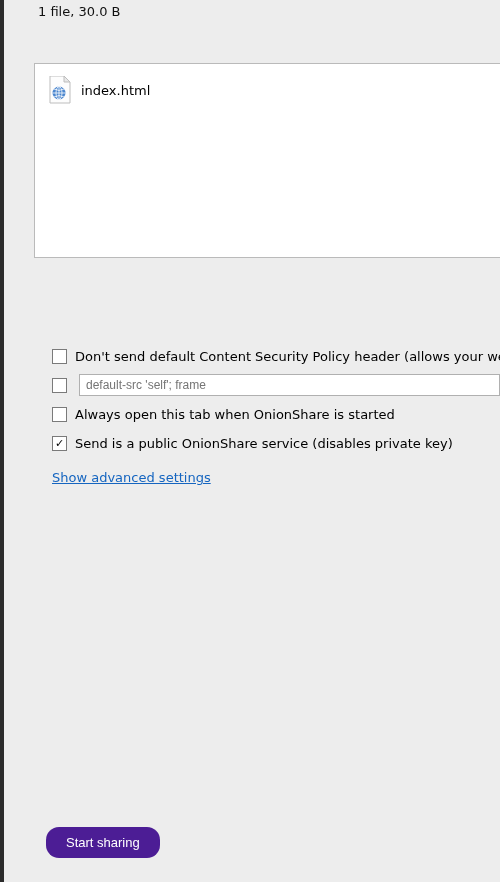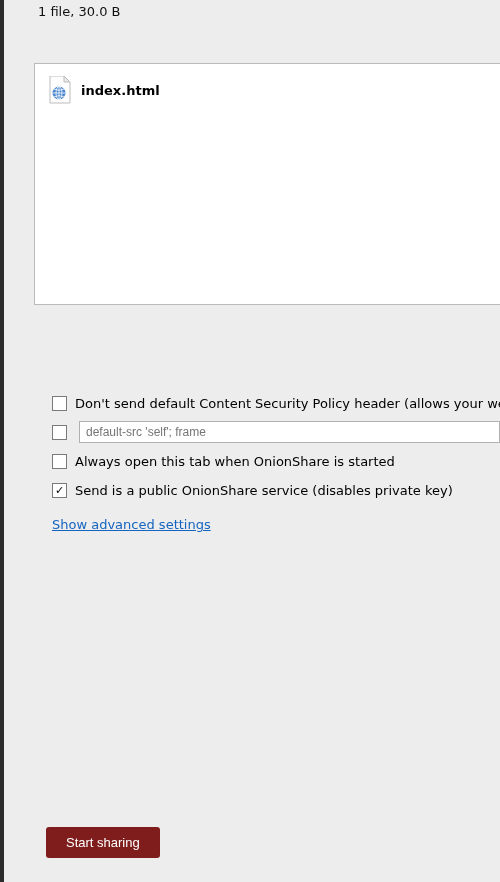--- a/index.html
+++ b/index.html
@@ -25,23 +25,22 @@
   .file-summary {
     color: #101010;
     font-size: 13px;
     margin-bottom: 8px;
     padding-left: 4px;
   }
   .filebox {
     background: #ffffff;
     border: 1px solid #bababa;
     border-right: none;
-    height: 242px;
+    height: 195px;
     padding: 12px 0 0 12px;
-    font-weight: bold;
   }
   .file-item {
     display: flex;
     align-items: center;
     gap: 10px;
   }
   .file-icon {
     width: 24px;
     height: 28px;
     position: relative;
@@ -100,24 +99,24 @@
     cursor: pointer;
     margin-top: 8px;
     text-decoration: underline;
   }
   .footer {
     position: absolute;
     bottom: 24px;
     left: 42px;
   }
   .start-btn {
-    background: #7f1d1d;
+    background: #4c1d95;
     color: #ffffff;
     border: none;
-    border-radius: 3px;
+    border-radius: 13px;
     padding: 8px 20px;
     font-size: 13px;
     cursor: pointer;
   }
 </style>
 </head>
 <body>
 
 <div class="content">
   <div class="file-summary">1 file, 30.0 B</div>

